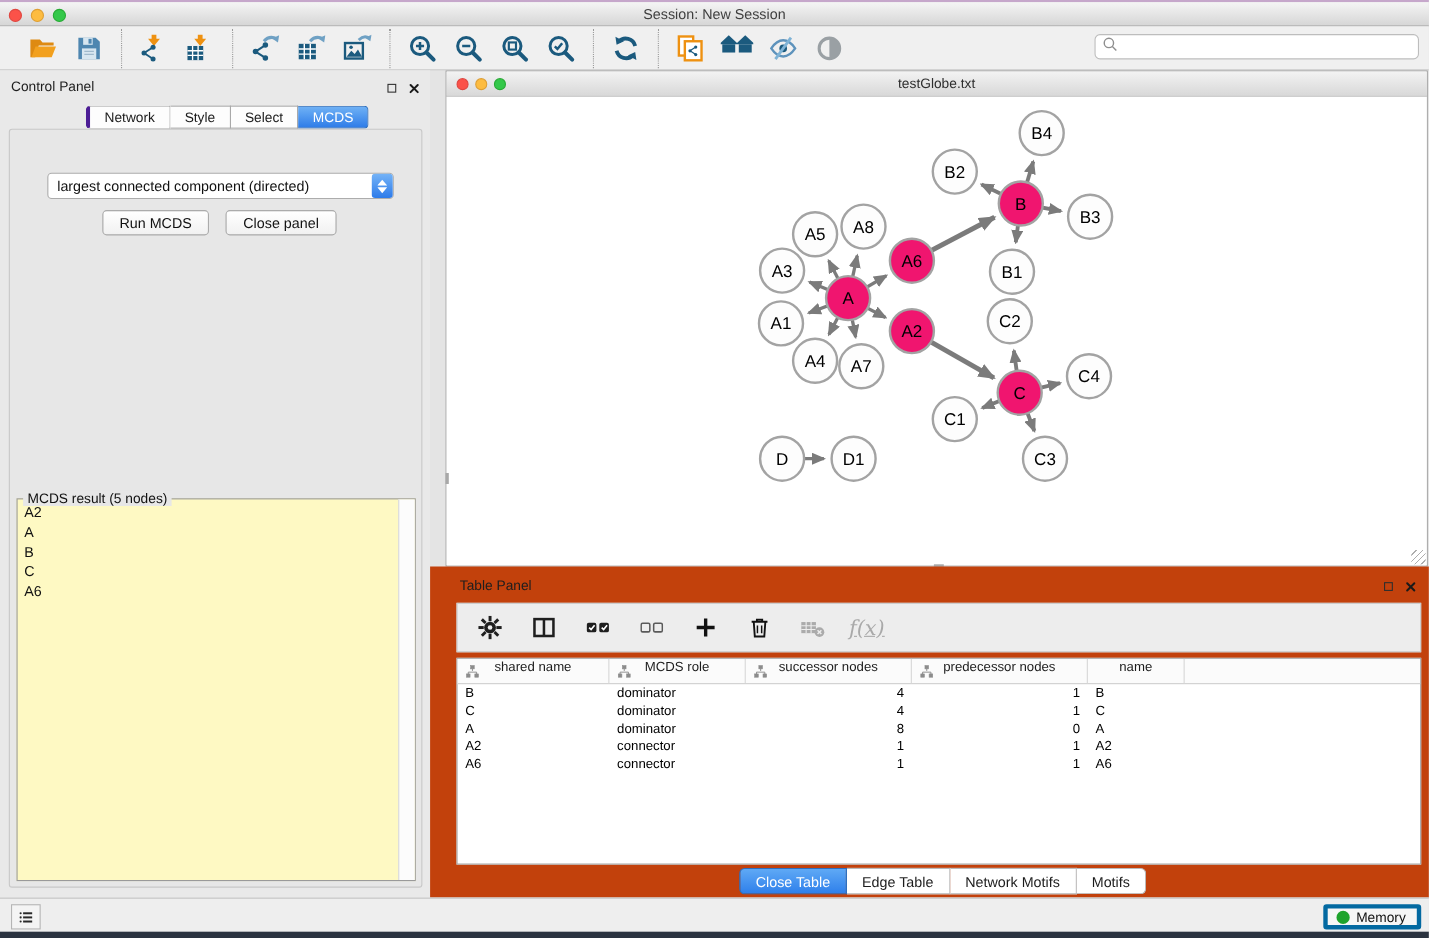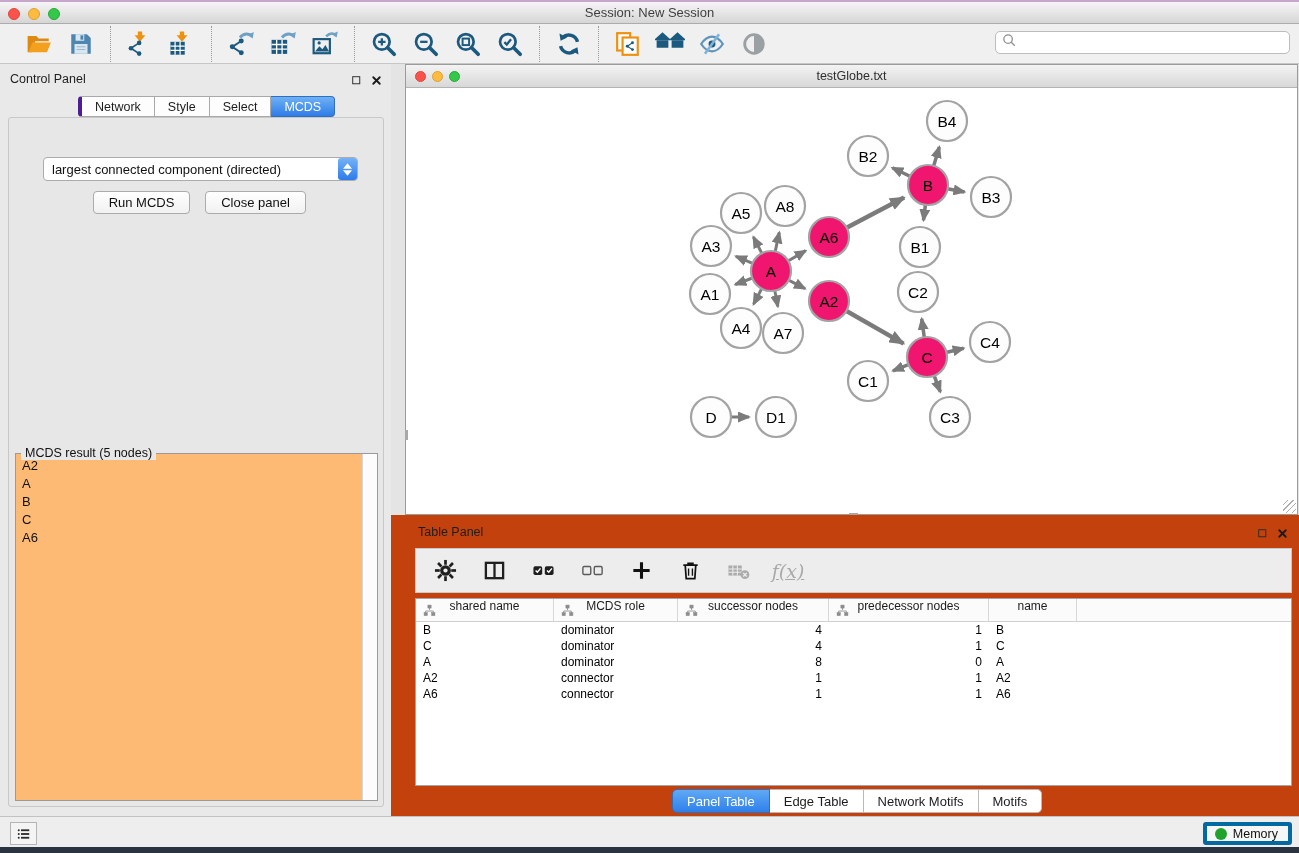--- a/index.html
+++ b/index.html
@@ -53,21 +53,21 @@
     background:linear-gradient(#74B3F7,#2D7BEA); display:flex; flex-direction:column;
     align-items:center; justify-content:center; gap:1px; }
   #opt-stepper svg { display:block; }
   .cp-btn { position:absolute; top:73px; height:23px; background:linear-gradient(#FFFFFF,#F1F1F1);
     border:1px solid #ABABAB; border-radius:4px; font-size:13px; color:#111;
     display:flex; align-items:center; justify-content:center; }
   #run-btn { left:84px; width:97px; }
   #closepanel-btn { left:196px; width:101px; }
 
   #result-group { position:absolute; left:6px; top:335px; width:363px; height:348px;
-    border:1px solid #9A9A9A; background:#fdba74; }
+    border:1px solid #9A9A9A; background:#fef9c3; }
   #result-legend { position:absolute; left:5px; top:-8px; background:#E7E7E7; padding:0 4px;
     font-size:12.5px; color:#111; }
   #result-list { position:absolute; left:0; top:2px; width:347px; height:344px; overflow:hidden; }
   .result-item { font-size:13px; color:#111; padding:1.5px 0 1.5px 6px; }
   #result-scroll { position:absolute; right:0; top:0; width:15px; height:100%;
     background:#FCFCFC; border-left:1px solid #D6D6D6; }
 
   
   #network-frame { left:405px; top:64px; width:893px; height:451px; background:#fff;
     border:1px solid #9B9B9B; }
@@ -634,21 +634,21 @@
         <div class="nt-row">
           <div class="nt-cell" style="width: 138px; text-align: left;">A6</div>
           <div class="nt-cell" style="width: 124px; text-align: left;">connector</div>
           <div class="nt-cell" style="width: 151px; text-align: right;">1</div>
           <div class="nt-cell" style="width: 160px; text-align: right;">1</div>
           <div class="nt-cell" style="width: 88px; text-align: left;">A6</div>
         </div>
       </div>
   </div>
   <div id="tp-tabs">
-      <div class="tp-tab active">Panel Table</div>
+      <div class="tp-tab active">Close Table</div>
       <div class="tp-tab">Edge Table</div>
       <div class="tp-tab">Network Motifs</div>
       <div class="tp-tab">Motifs</div>
     </div>
 </div>
 
 <div id="status-bar" class="abs">
   <div id="status-list-btn">
     <svg width="18" height="18" viewBox="0 0 24 24">
         <g fill="#2A2A2A">

